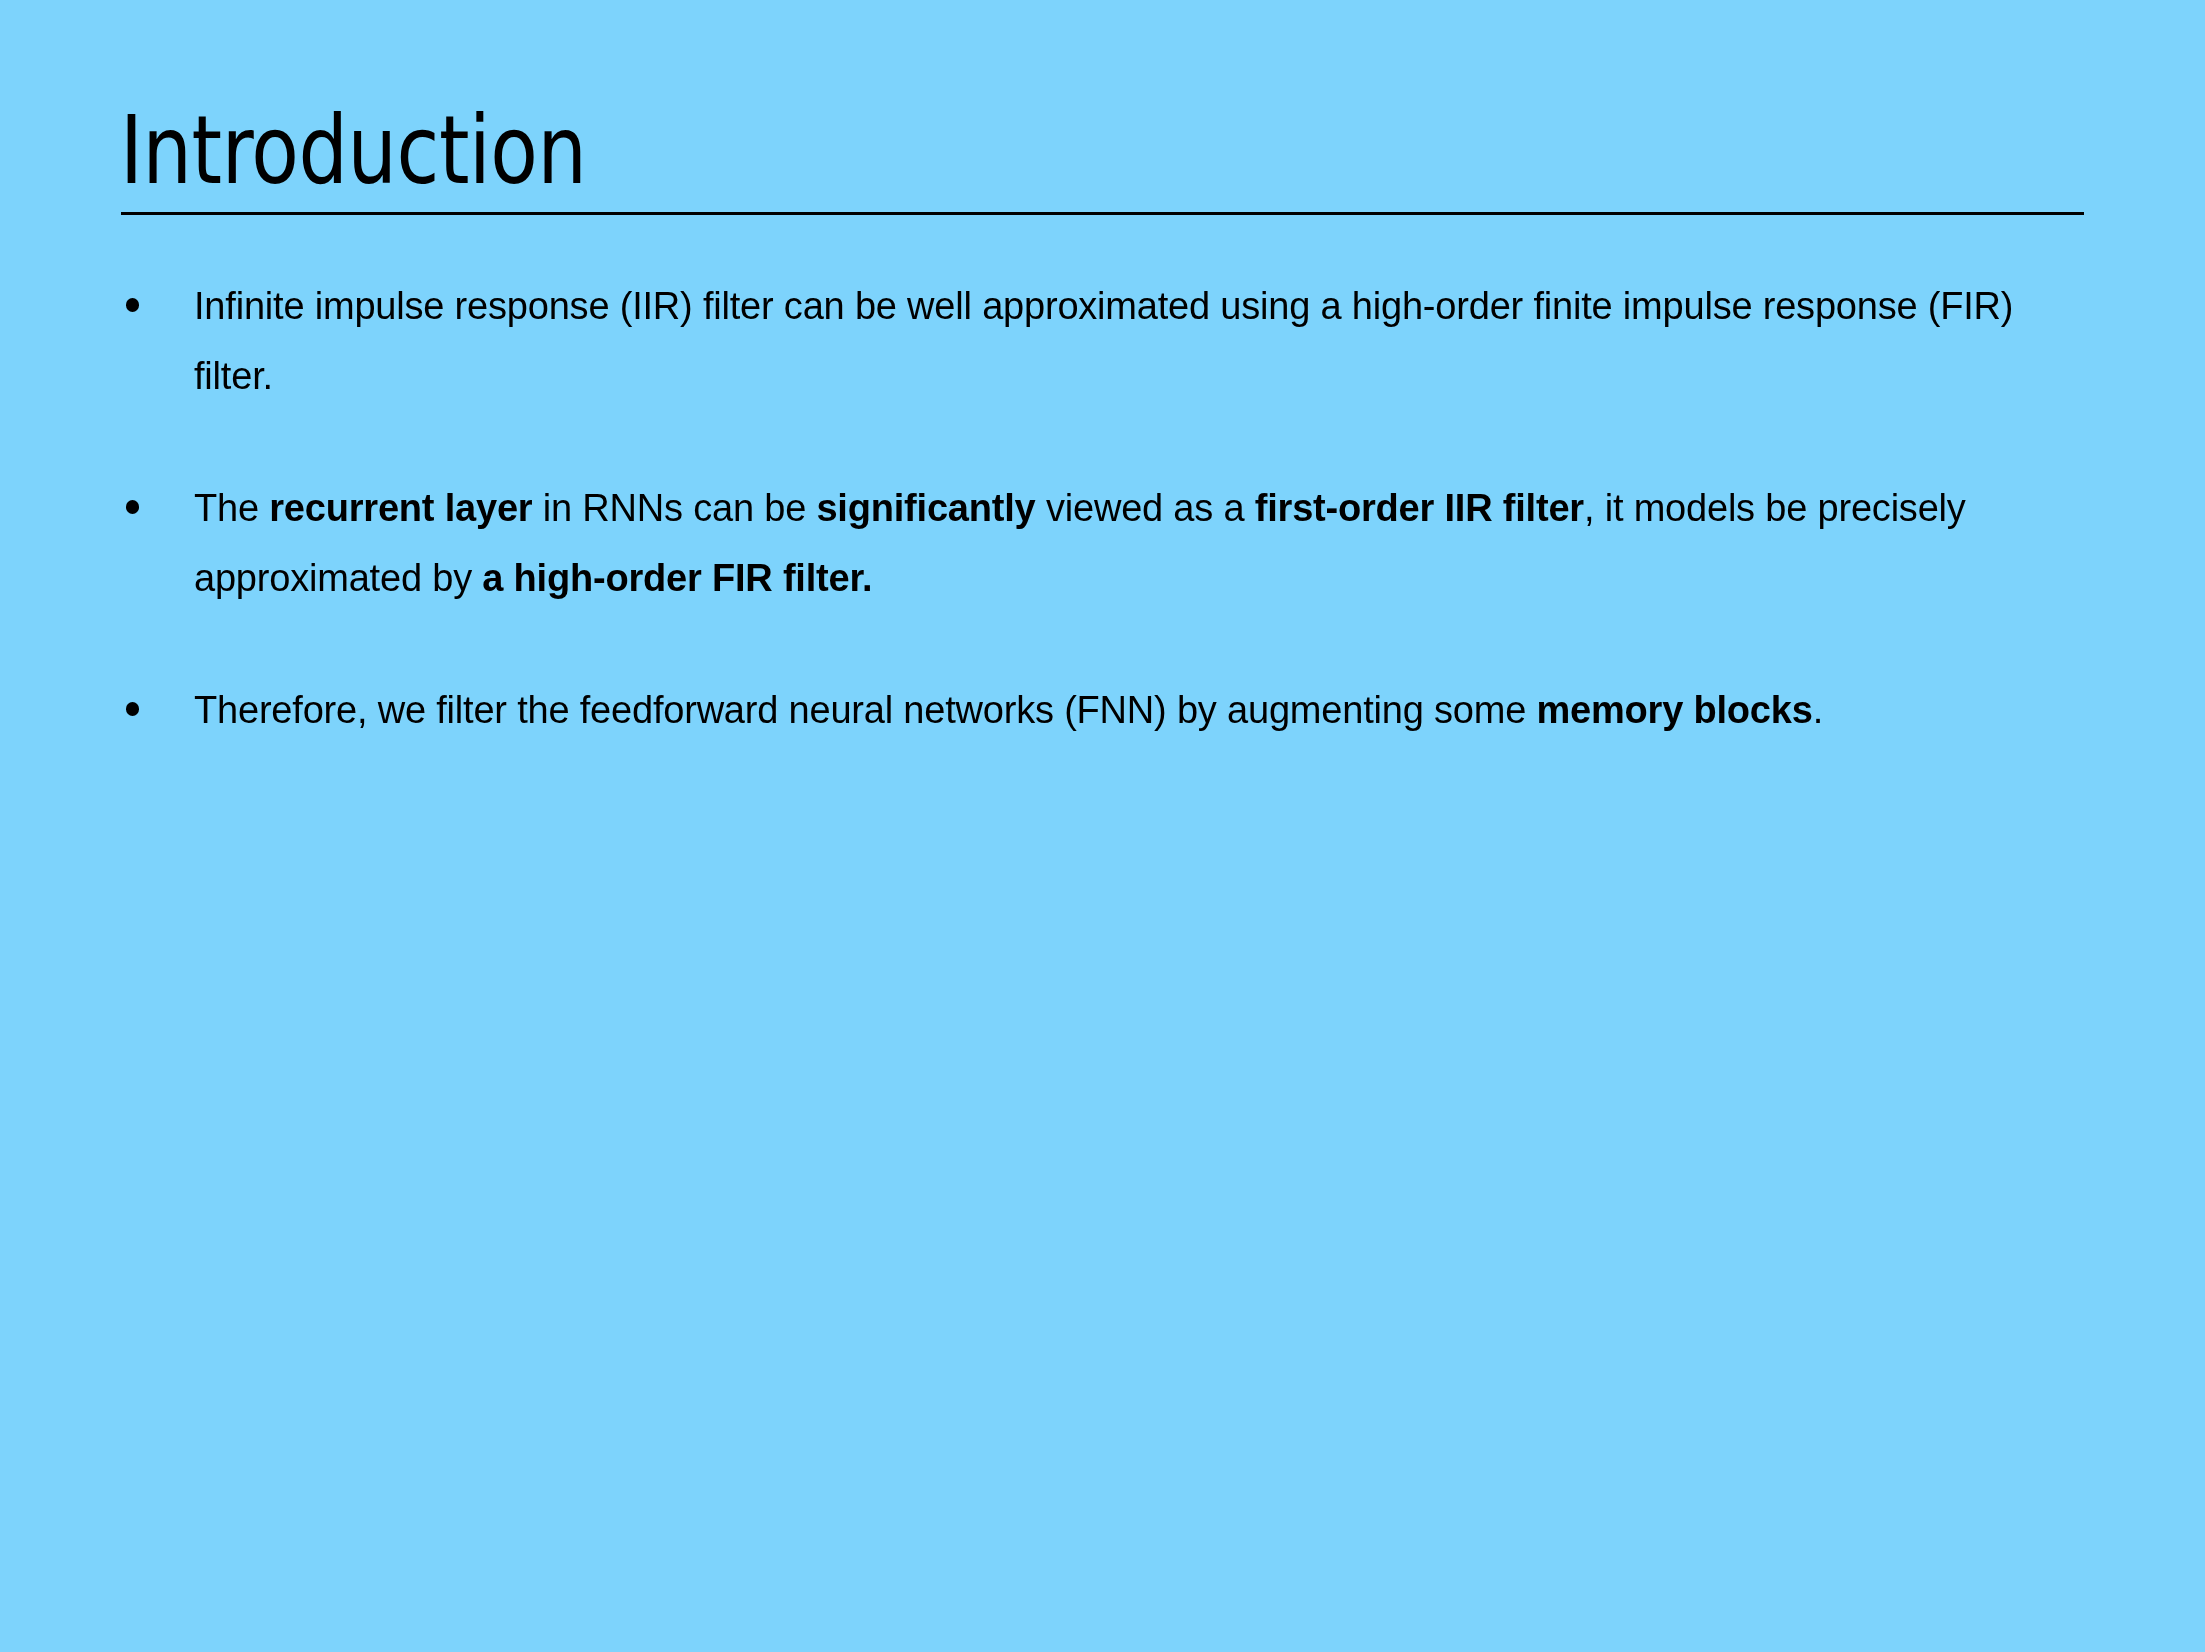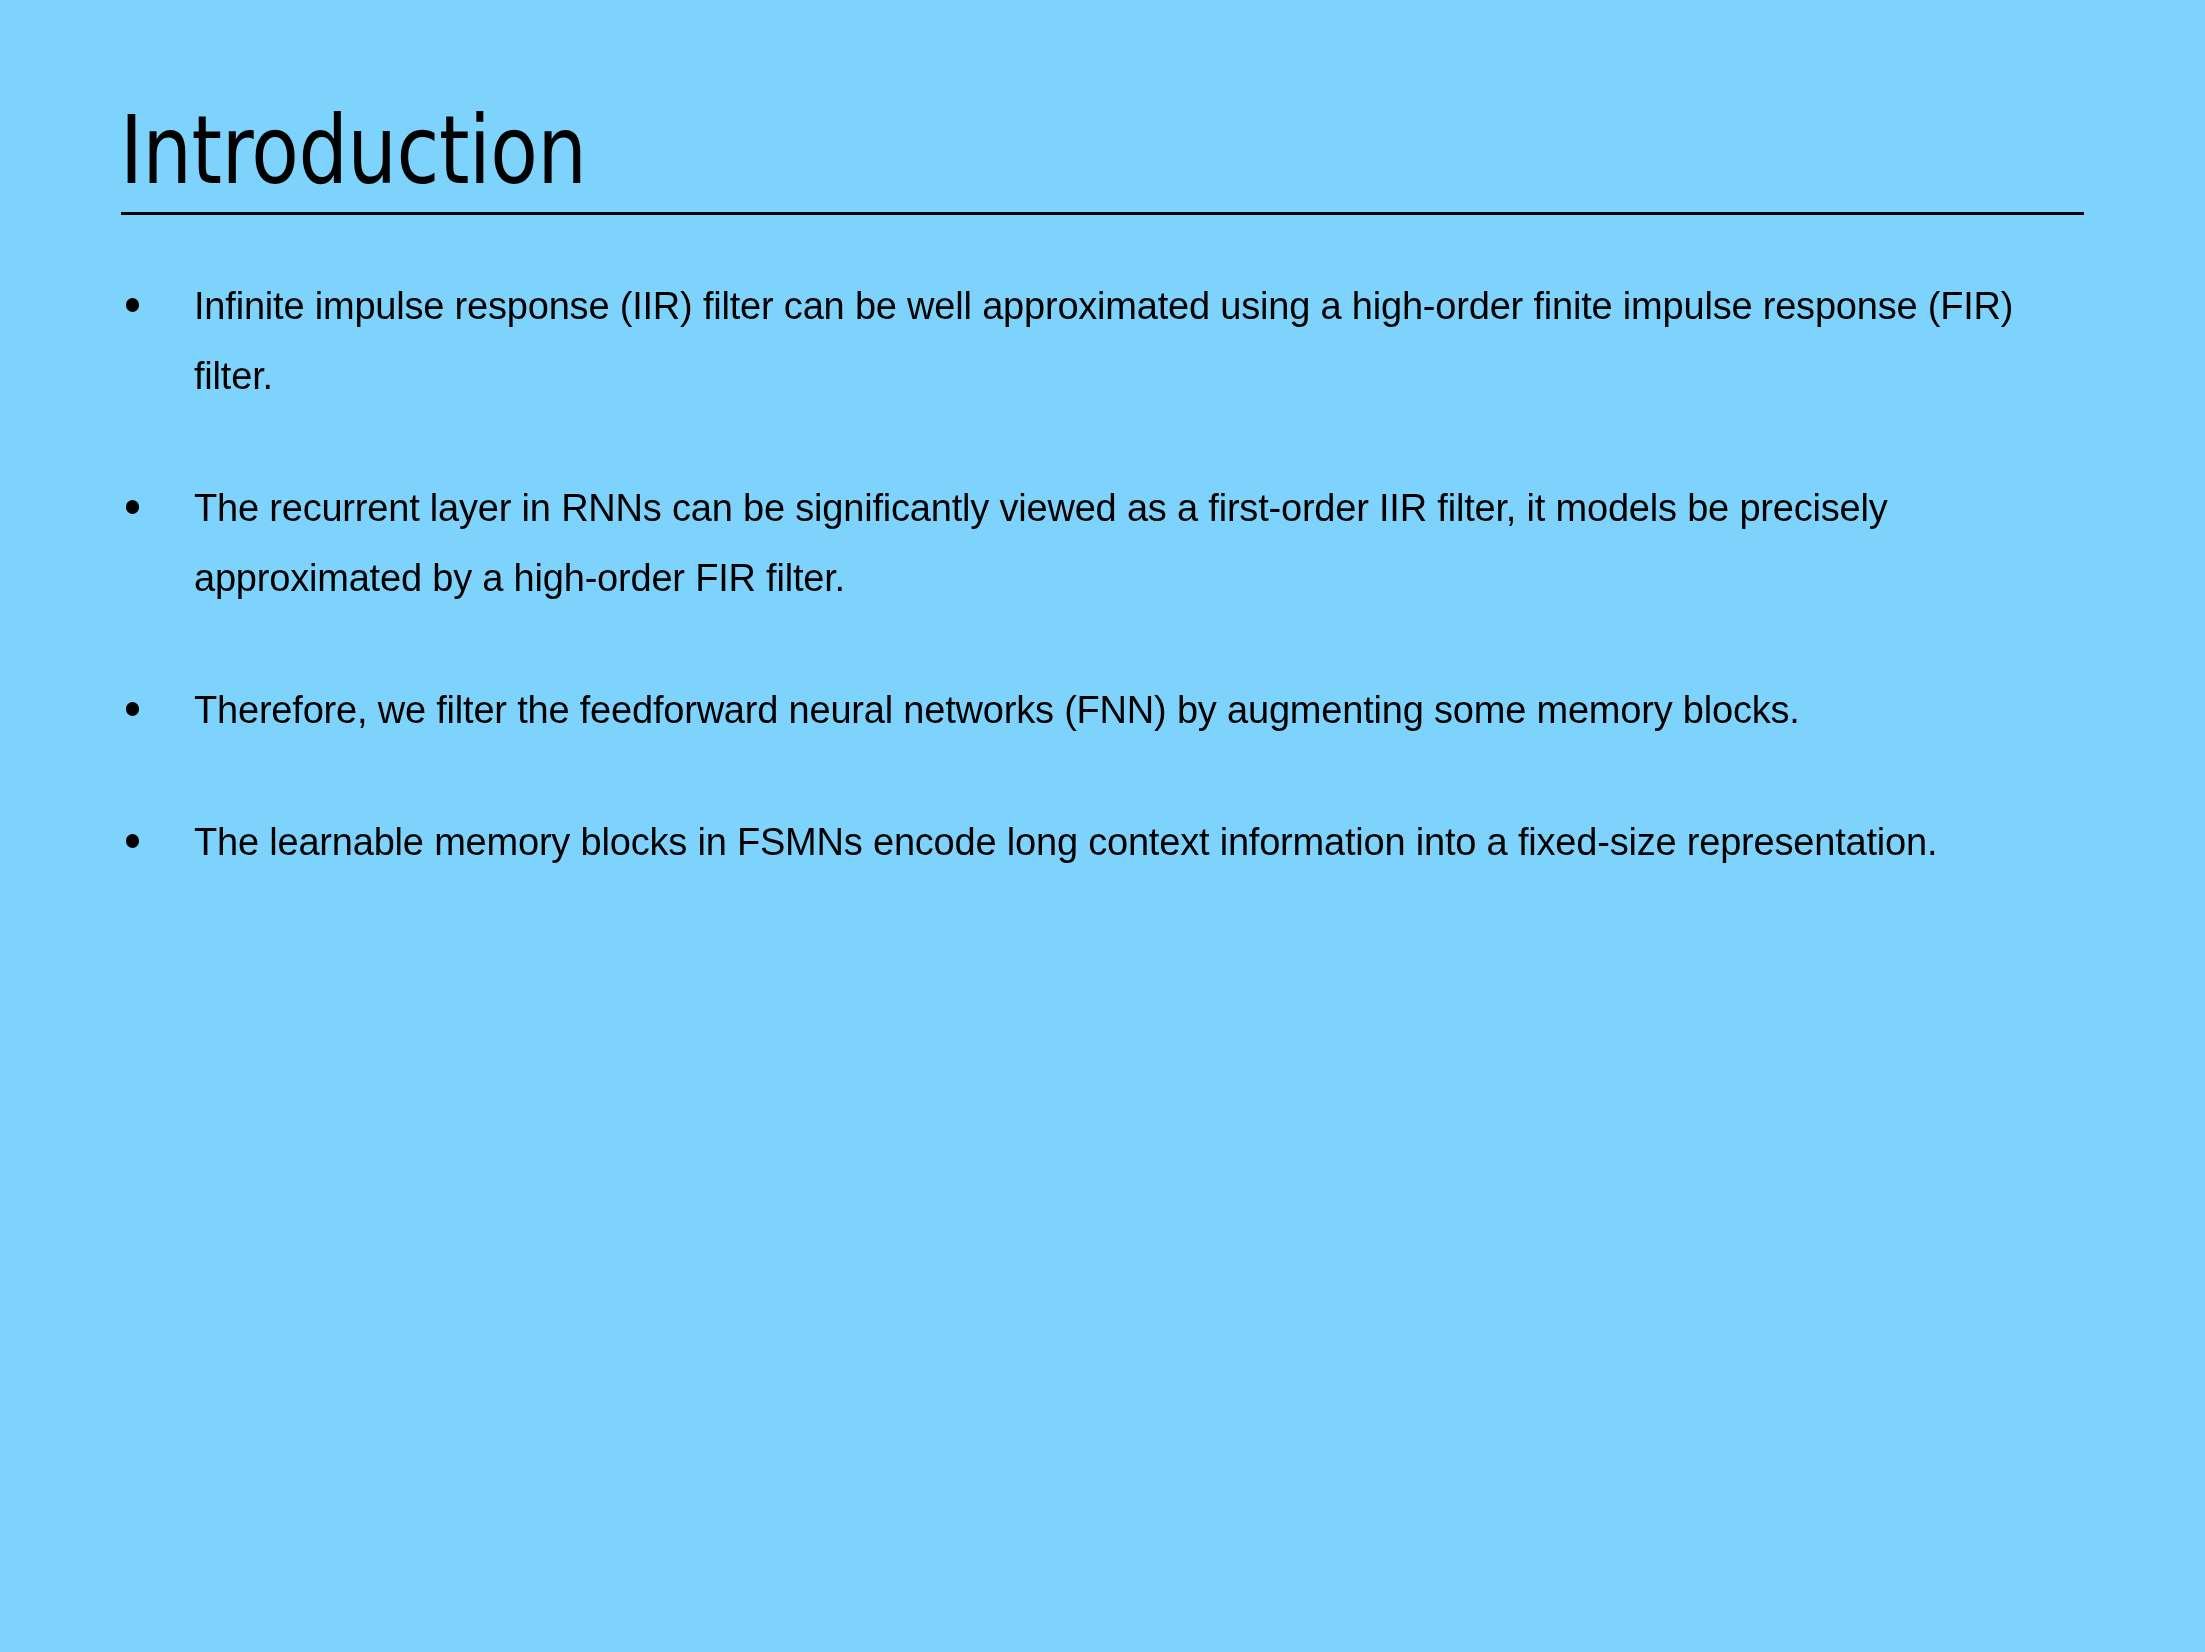--- a/index.html
+++ b/index.html
@@ -75,21 +75,21 @@
     width: 13.6px;
     height: 13.6px;
     border-radius: 50%;
     background: #000000;
   }
   .bullet-text {
     display: block;
   }
   .bullet-text b,
   .bullet-text strong {
-    font-weight: 400;
+    font-weight: 700;
   }
 </style>
 </head>
 <body>
 
 <div class="slide">
 
   <h1 class="slide-title">Introduction</h1>
 
   <div class="title-rule"></div>
@@ -100,20 +100,16 @@
       <span class="bullet-text"><span>Infinite impulse response (IIR) filter can be well approximated using a high-order finite impulse response (FIR) filter.</span></span>
     </li>
     <li class="bullet-item">
       <span class="bullet-marker"></span>
       <span class="bullet-text"><span>The </span><b>recurrent layer</b><span> in RNNs can be </span><b>significantly</b><span> viewed as a </span><b>first-order IIR filter</b><span>, it models be precisely approximated by </span><b>a high-order FIR filter.</b></span>
     </li>
     <li class="bullet-item">
       <span class="bullet-marker"></span>
       <span class="bullet-text"><span>Therefore, we filter the feedforward neural networks (FNN) by augmenting some </span><b>memory blocks</b><span>.</span></span>
     </li>
-    <li class="bullet-item">
-      <span class="bullet-marker"></span>
-      <span class="bullet-text"><span>The learnable memory blocks in FSMNs </span><b>encode long context information</b><span> into a fixed-size representation.</span></span>
-    </li>
   </ul>
 
 </div>
 
 
 </body></html>

